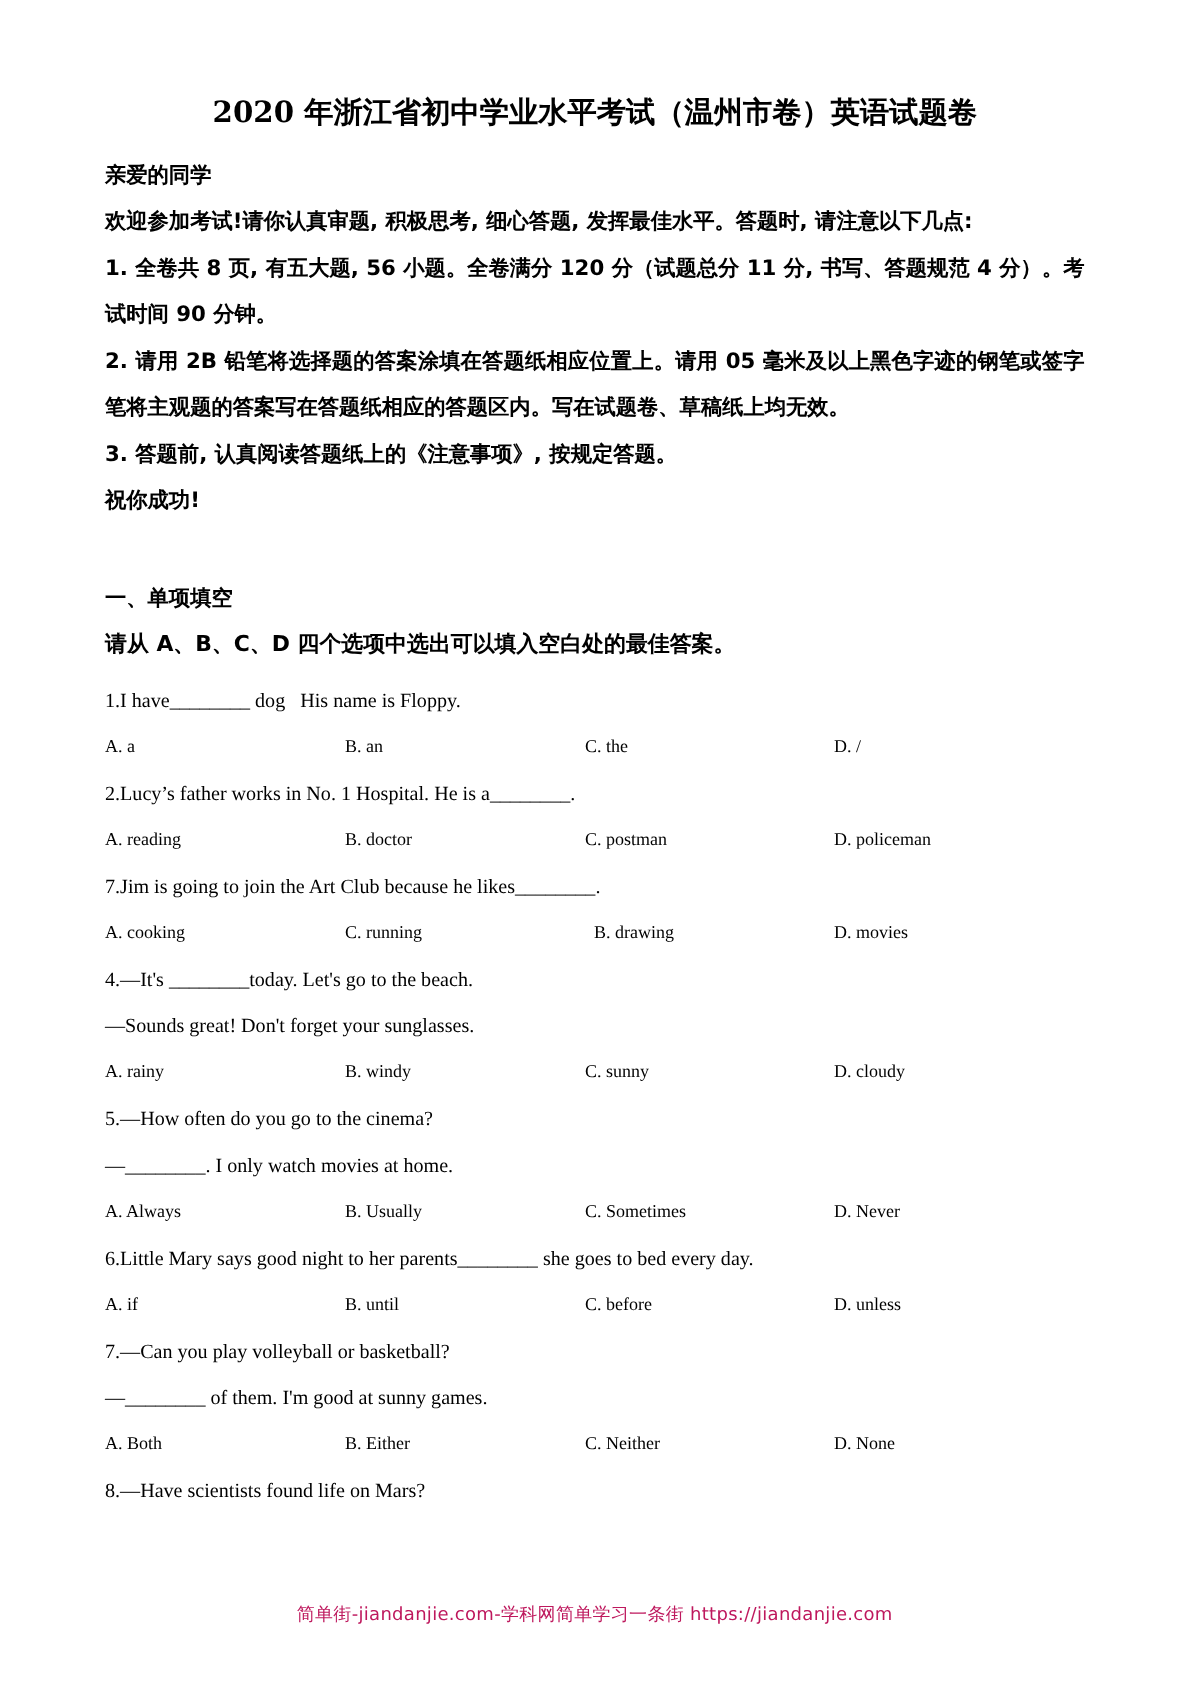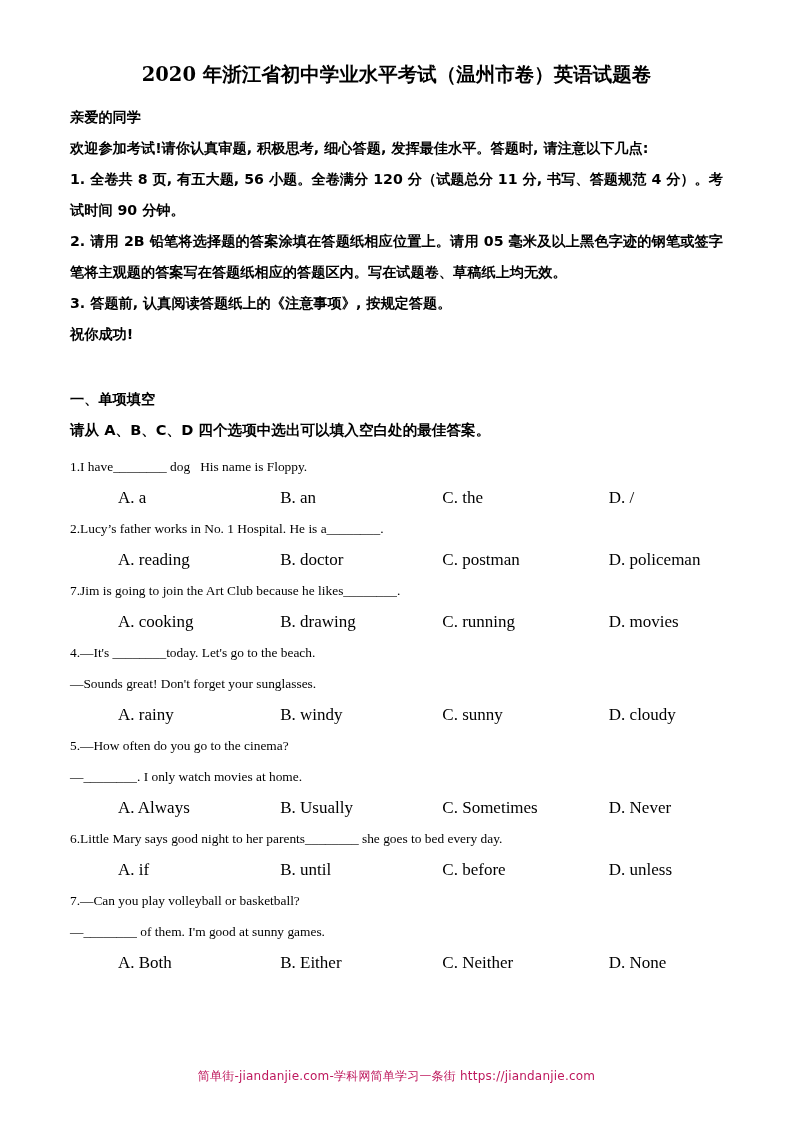--- a/index.html
+++ b/index.html
@@ -87,23 +87,22 @@
     line-height: 31px;
     margin: 0;
     white-space: pre-wrap;
   }
   .options-row {
     display: flex;
     line-height: 31px;
   }
   .option {
     font-family: "Liberation Serif", "DejaVu Serif", serif;
-    font-size: 17px;
+    font-size: 12px;
     white-space: pre;
-    margin-left: 48px;
   }
   .option.col-a { width: 160px; }
   .option.col-b { width: 160px; }
   .option.col-c { width: 166px; }
   .option.col-d { width: 160px; }
 
   
   .footer-watermark {
     position: absolute;
     left: 0;
@@ -159,22 +158,22 @@
             <span class="option col-a">A. reading</span>
             <span class="option col-b">B. doctor</span>
             <span class="option col-c">C. postman</span>
             <span class="option col-d">D. policeman</span>
           </div>
         </div>
         <div class="question-block">
           <p class="q-line">7.Jim is going to join the Art Club because he likes________.</p>
           <div class="options-row">
             <span class="option col-a">A. cooking</span>
+            <span class="option col-c">C. running</span>
             <span class="option col-b">B. drawing</span>
-            <span class="option col-c">C. running</span>
             <span class="option col-d">D. movies</span>
           </div>
         </div>
         <div class="question-block">
           <p class="q-line">4.—It's ________today. Let's go to the beach.</p>
           <p class="q-line">—Sounds great! Don't forget your sunglasses.</p>
           <div class="options-row">
             <span class="option col-a">A. rainy</span>
             <span class="option col-b">B. windy</span>
             <span class="option col-c">C. sunny</span>
@@ -203,18 +202,21 @@
         <div class="question-block">
           <p class="q-line">7.—Can you play volleyball or basketball?</p>
           <p class="q-line">—________ of them. I'm good at sunny games.</p>
           <div class="options-row">
             <span class="option col-a">A. Both</span>
             <span class="option col-b">B. Either</span>
             <span class="option col-c">C. Neither</span>
             <span class="option col-d">D. None</span>
           </div>
         </div>
+        <div class="question-block">
+          <p class="q-line">8.—Have scientists found life on Mars?</p>
+        </div>
       </div>
 
   </div>
 
   <div class="footer-watermark">简单街-jiandanjie.com-学科网简单学习一条街 https://jiandanjie.com</div>
 </div>
 
 </body></html>

